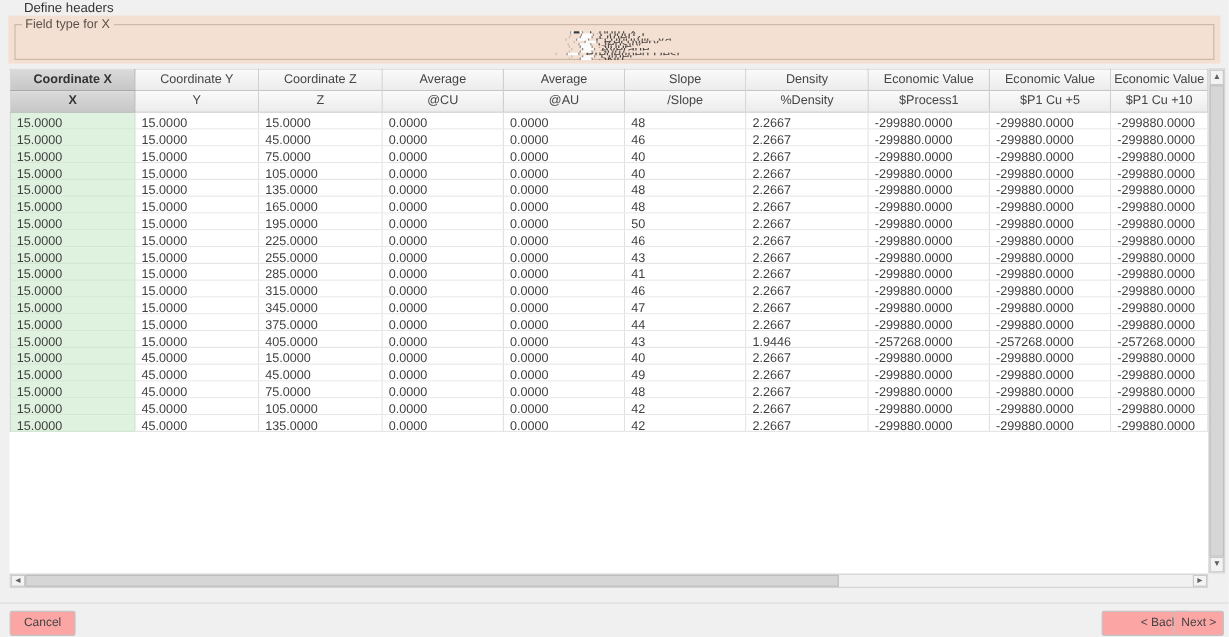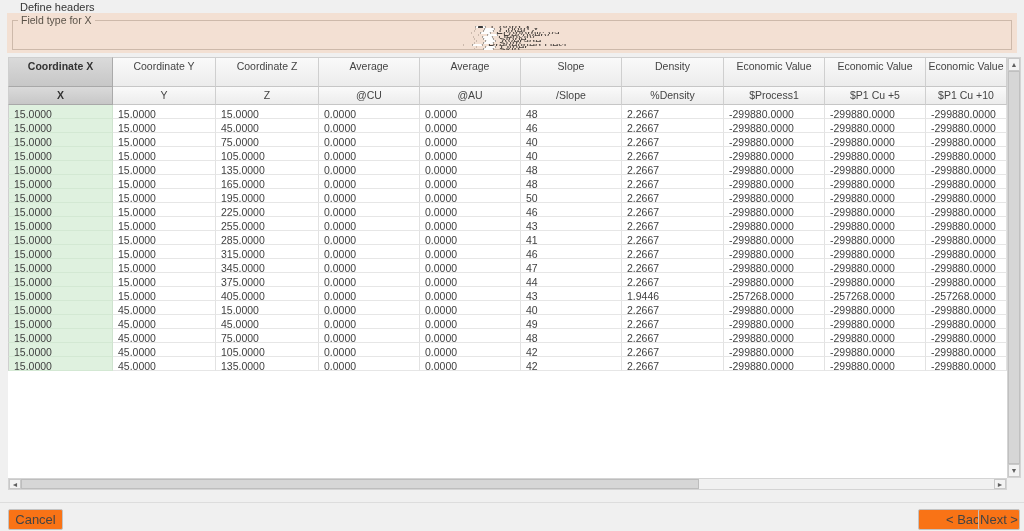--- a/index.html
+++ b/index.html
@@ -52,21 +52,21 @@
     border:1px solid #8f8a84; background:#fdfdfd;
     display:inline-flex; align-items:center; justify-content:center;
     margin-right:5px; flex:none;
   }
   .rb.sel::after { content:""; width:5px; height:5px; border-radius:50%; background:#3a3a3a; }
   
   .grid { position:absolute; left:8px; top:57px; width:1013px; height:433px; background:#fff; }
   .grid-cols { position:absolute; left:0; top:0; width:999px; height:420px; overflow:hidden; }
   .hrow { display:flex; }
   .hcell {
-    height:30px; flex:none;
+    height:19px; flex:none;
     background:linear-gradient(#fafafa,#ececec);
     border-right:1px solid #cfcfcf; border-bottom:1px solid #c6c6c6; border-top:1px solid #cfcfcf;
     font-size:10.5px; color:#444; text-align:center; line-height:16px;
     overflow:hidden; white-space:nowrap;
   }
   .hrow2 .hcell { height:18px; line-height:17px; border-top:none; }
   .hcell.selcol {
     background:linear-gradient(#dadada,#c7c7c7);
     border-right:1px solid #aaa; border-bottom:1px solid #a8a8a8;
     font-weight:bold; color:#333;
@@ -94,22 +94,22 @@
   .vs-thumb { position:absolute; top:13px; bottom:13px; left:0; right:0; background:#d6d6d6; border:1px solid #c0c0c0; }
   .hscroll { position:absolute; left:0; top:421px; width:999px; height:12px; background:#f1f1f1; border:1px solid #d4d4d4; }
   .hs-left { position:absolute; left:0; top:0; bottom:0; width:12px; }
   .hs-right { position:absolute; right:0; top:0; bottom:0; width:12px; }
   .hs-thumb { position:absolute; left:12px; top:0; bottom:0; width:678px; background:#d6d6d6; border:1px solid #bdbdbd; }
   .corner { position:absolute; left:999px; top:421px; width:14px; height:12px; background:#f0f0f0; }
   
   .footer-divider { position:absolute; left:0; top:502px; width:1024px; height:1px; background:#dddddd; }
   .btn {
     position:absolute; top:509px; height:21px;
-    background:#f97316; border:1px solid #c3c3c3; border-radius:2px;
-    font-size:13px; color:#444; text-align:center; line-height:19px;
+    background:#fca5a5; border:1px solid #c3c3c3; border-radius:2px;
+    font-size:10px; color:#444; text-align:center; line-height:19px;
     font-family:"Liberation Sans", sans-serif;
   }
   .btn-cancel { left:8px; width:55px; }
   .btn-back { left:918px; width:74px;padding-left:22px; }
   .btn-next { left:978px; width:42px; }
 </style>
 </head>
 <body>
 
 <div class="page-title">Define headers</div>

